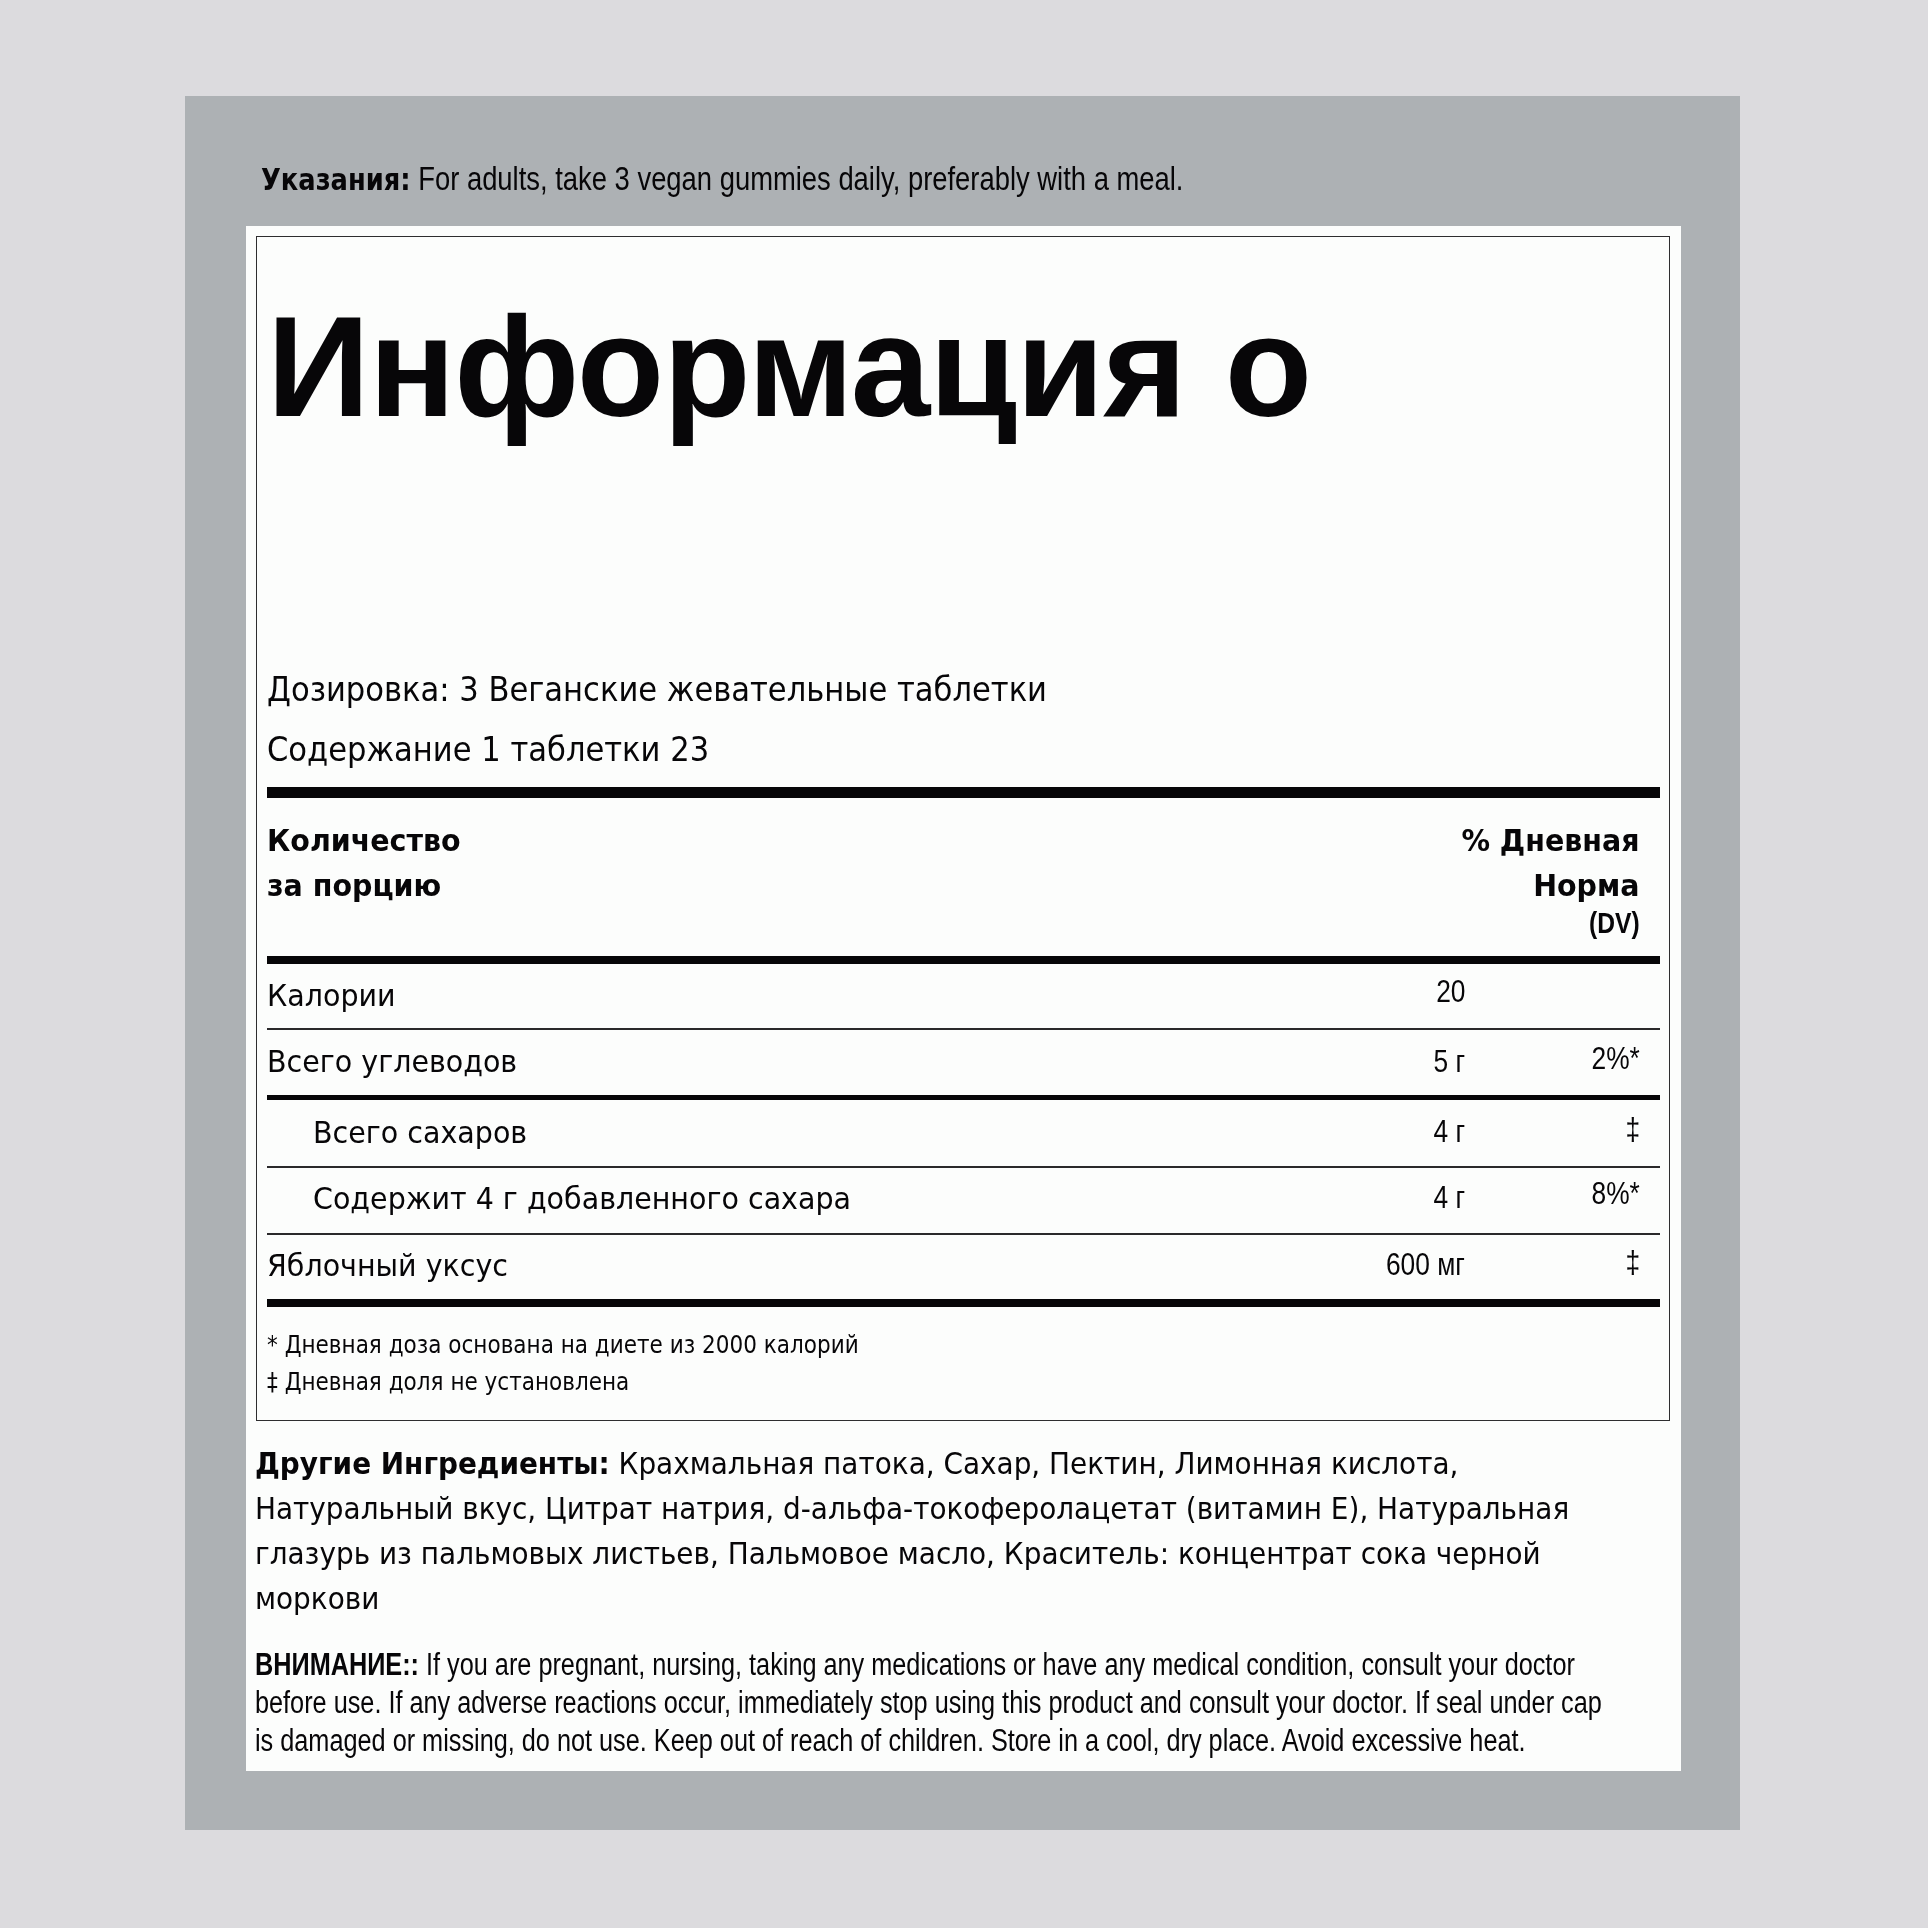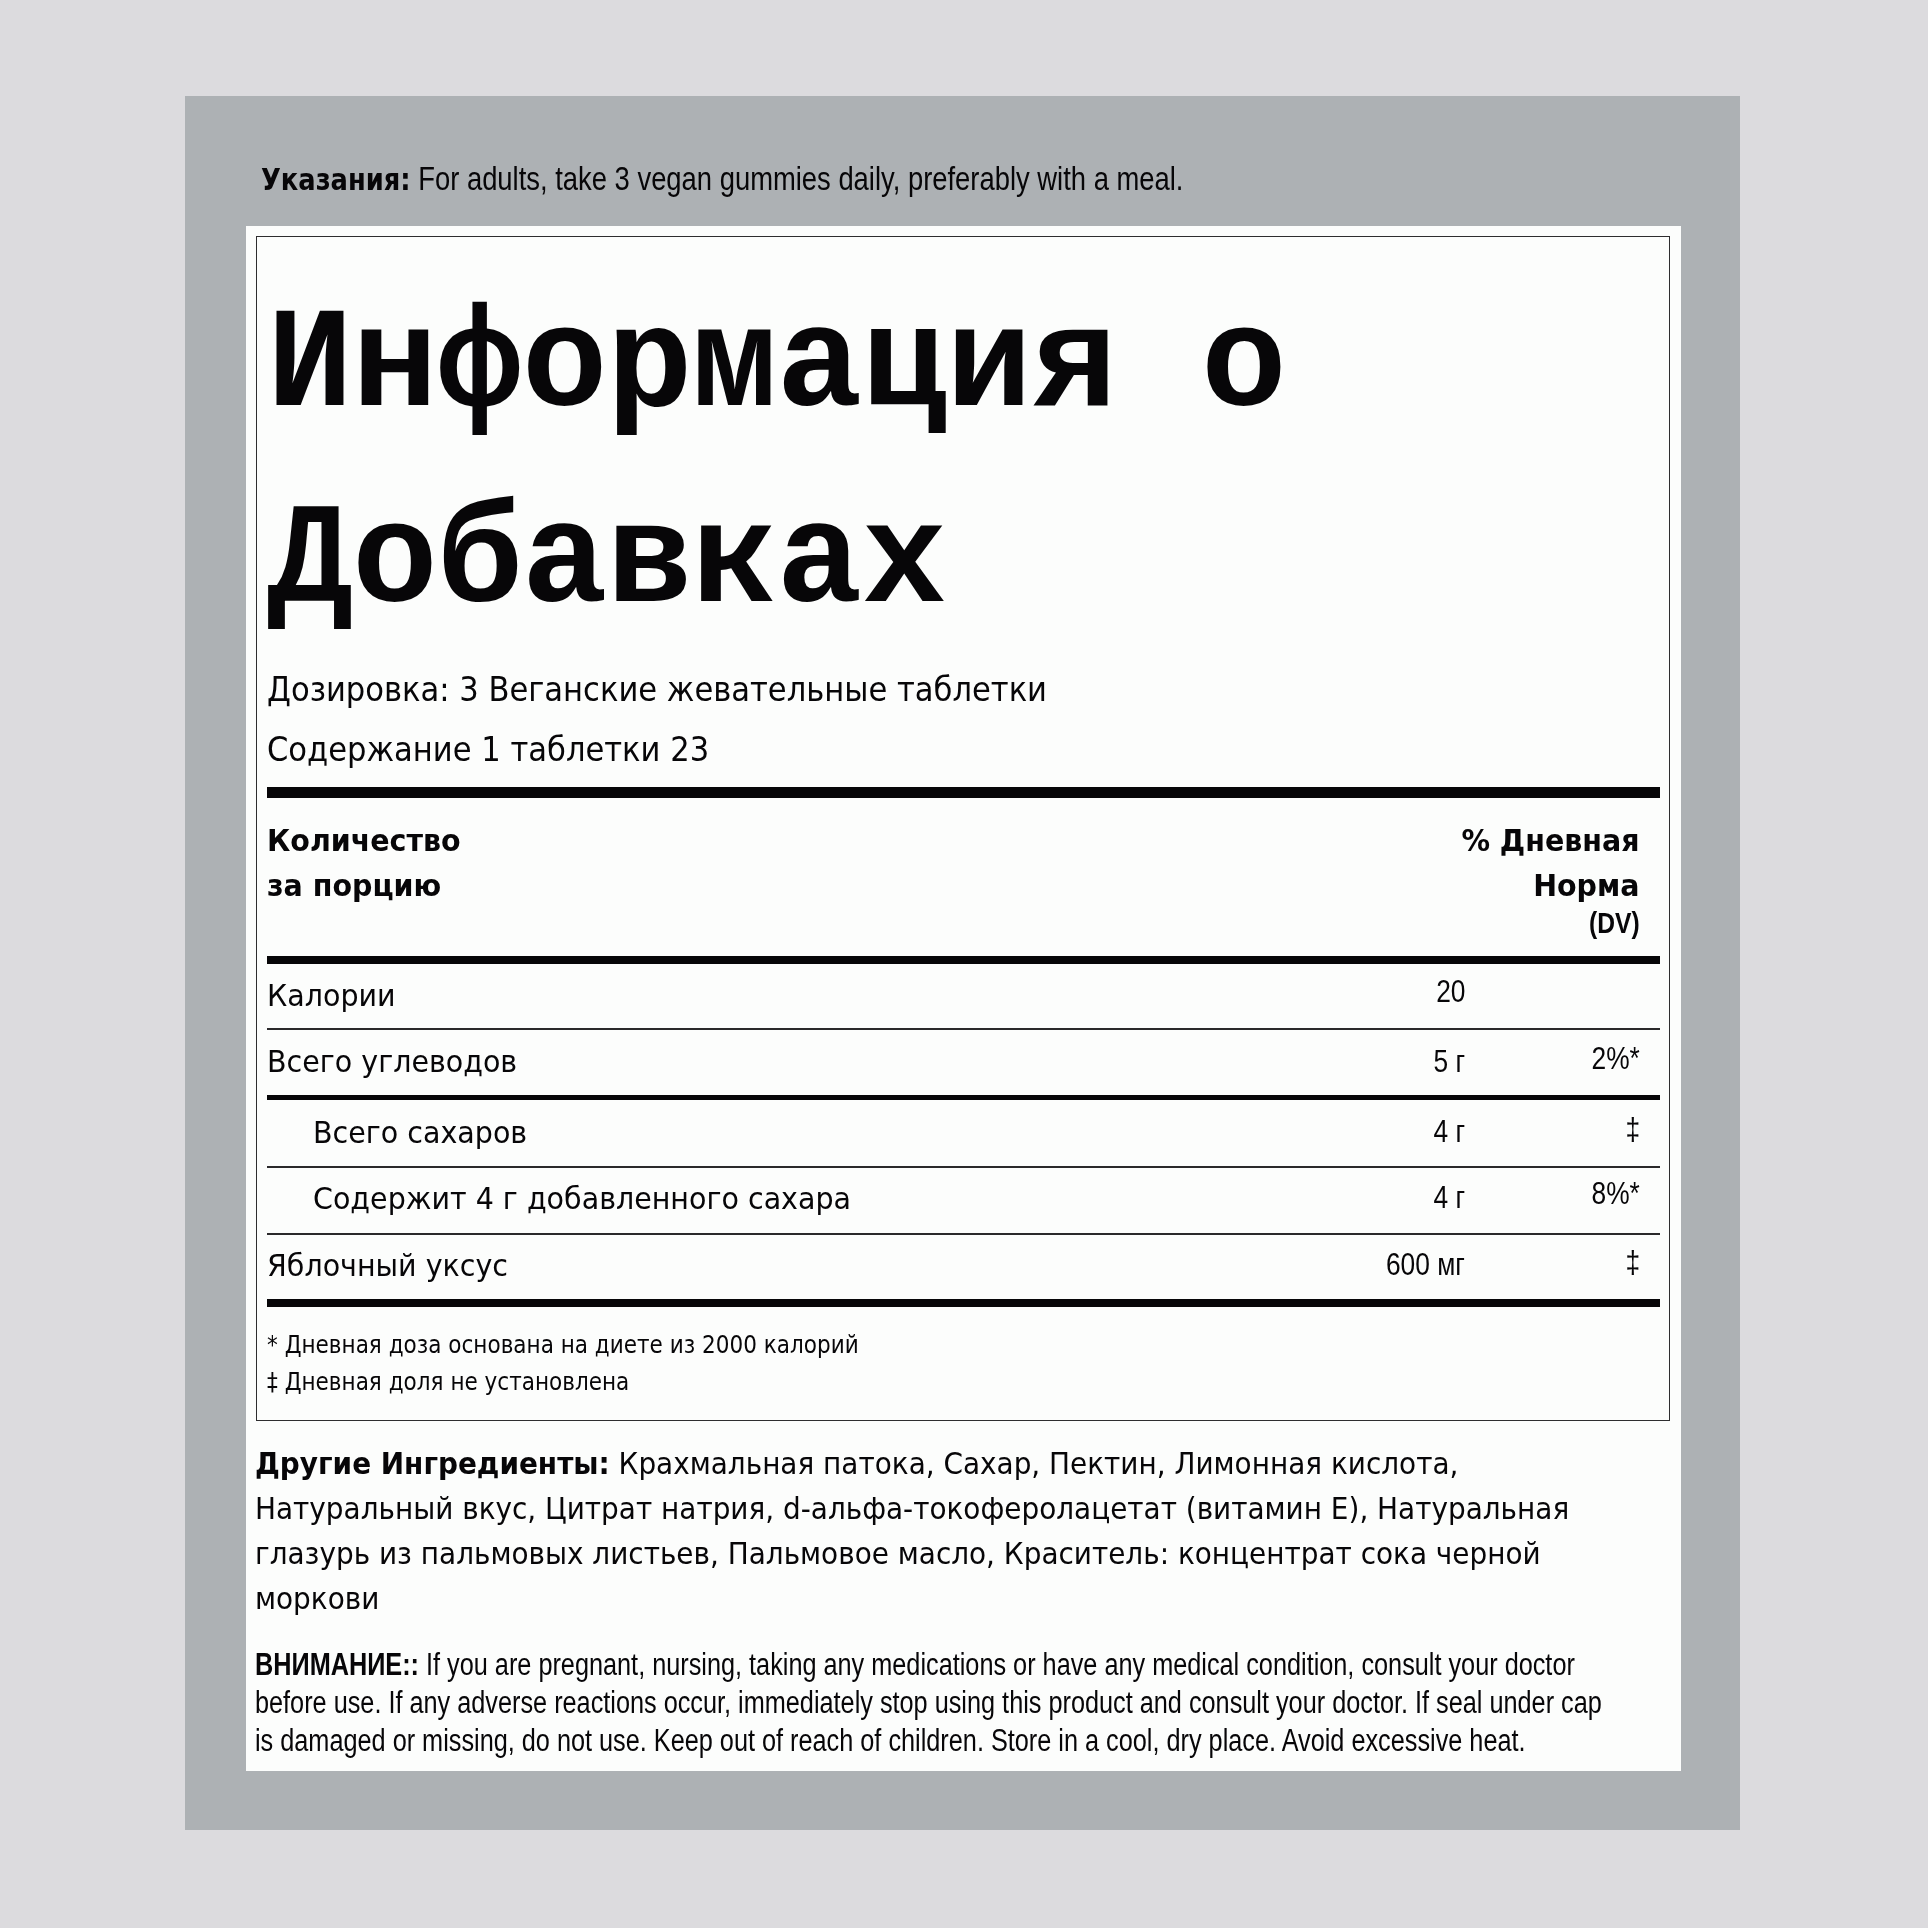--- a/index.html
+++ b/index.html
@@ -10,21 +10,21 @@
 
   .directions { position: absolute; left: 261px; top: 160px; font-family: "Liberation Sans", sans-serif; font-size: 33px; line-height: 38px; white-space: nowrap; transform: scaleX(0.83); transform-origin: left top; }
   .directions .lbl { font-family: "DejaVu Sans", sans-serif; font-weight: bold; font-size: 31px; }
 
   .whitebox { position: absolute; left: 246px; top: 226px; width: 1435px; height: 1545px; background: #fcfdfc; }
 
   .facts { position: absolute; left: 256px; top: 236px; width: 1414px; height: 1185px; border: 1.9px solid #2e2d2f; }
 
   .abs { position: absolute; white-space: nowrap; }
 
-  .title { position: absolute; left: 267px; top: 269px; font-family: Liberation Mono, monospace; font-weight: bold; font-size: 143px; line-height: 196px; letter-spacing: -0.9px; }
+  .title { position: absolute; left: 267px; top: 269px; font-family: Liberation Sans, sans-serif; font-weight: bold; font-size: 143px; line-height: 196px; letter-spacing: -0.9px; }
 
   .serving { font-family: "DejaVu Sans", sans-serif; font-size: 34px; line-height: 41px; transform: scaleX(0.9); transform-origin: left top; }
 
   .rule { position: absolute; left: 267px; width: 1393px; background: #070608; }
   .r12 { height: 11.3px; } .r8 { height: 7.5px; } .r5 { height: 4.7px; } .r2 { height: 1.9px; background: #2a292b; }
 
   .hdr { font-family: "DejaVu Sans", sans-serif; font-weight: bold; font-size: 30px; line-height: 45px; transform: scaleX(0.95); }
   .hdr-left { transform-origin: left top; }
   .hdr-right { text-align: right; transform-origin: right top; }
   .dv { font-family: "Liberation Sans", sans-serif; font-weight: bold; font-size: 30px; transform: scaleX(0.82); transform-origin: right top; }
@@ -47,21 +47,20 @@
 
 <div class="directions">
   <span class="lbl">Указания:</span><span> For adults, take 3 vegan gummies daily, preferably with a meal.</span>
 </div>
 
 <div class="whitebox"></div>
 <div class="facts"></div>
 
 <div class="title">
   <div>Информация о</div>
-  <div>Добавках</div>
 </div>
 
 <div class="abs serving" style="left:267px; top:669px;">Дозировка: 3 Веганские жевательные таблетки</div>
 <div class="abs serving" style="left:267px; top:729px;">Содержание 1 таблетки 23</div>
 
 <div class="rule r12" style="top:787px;"></div>
 
 <div class="abs hdr hdr-left" style="left:267px; top:818px;">
   <div>Количество</div>
   <div>за порцию</div>

